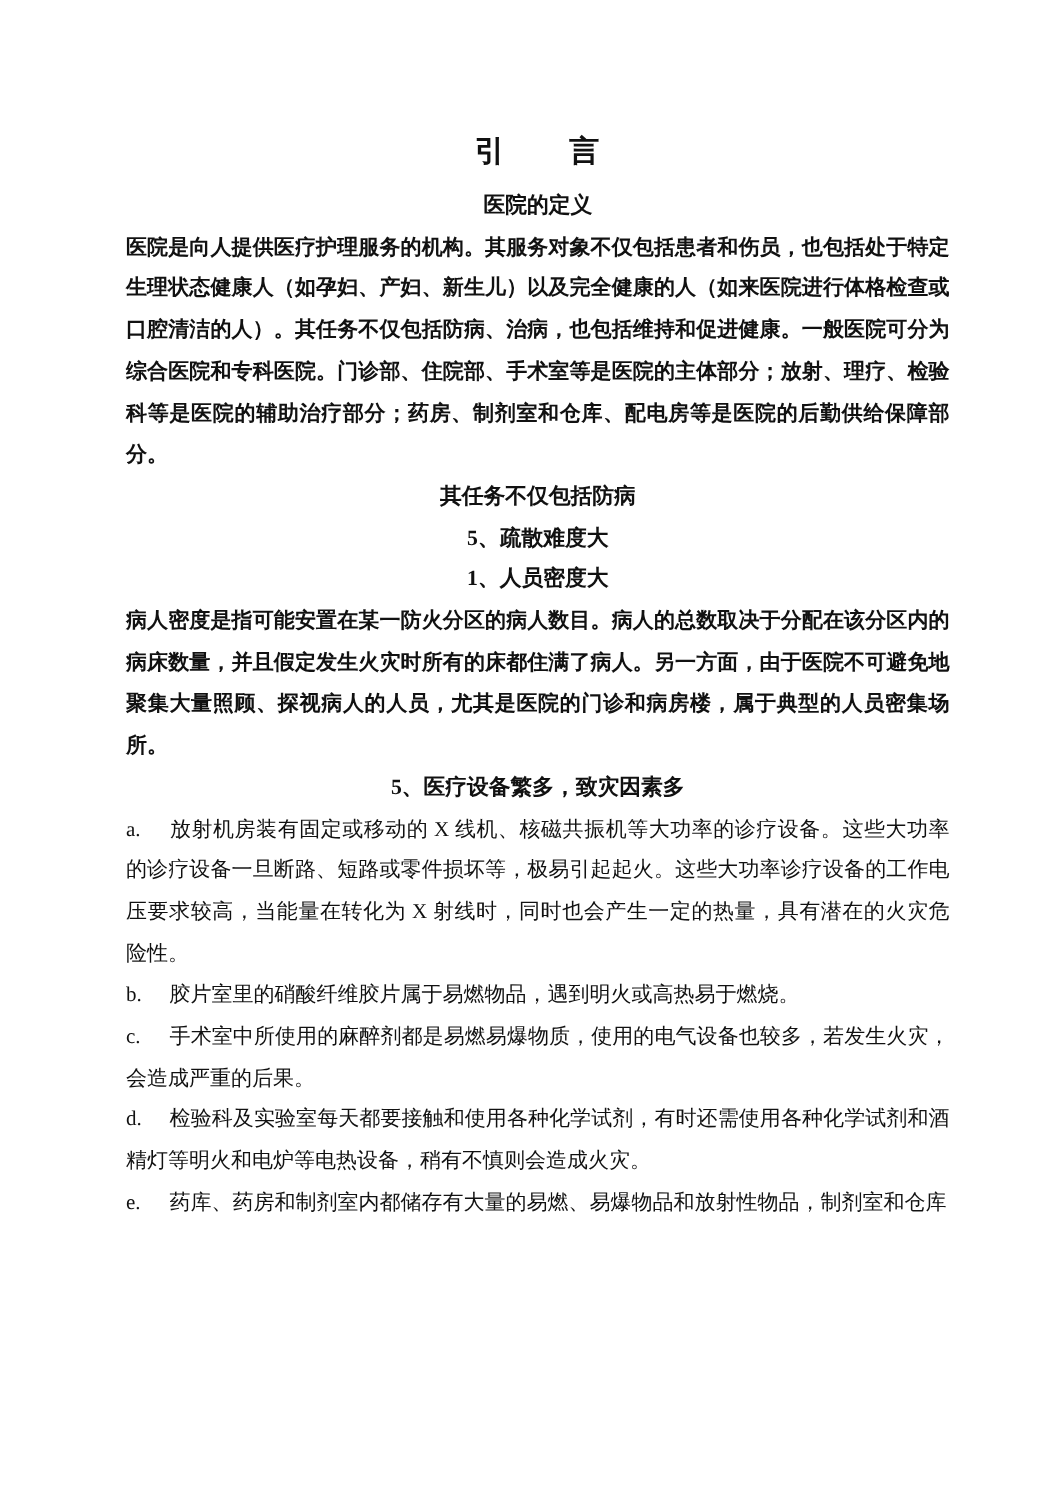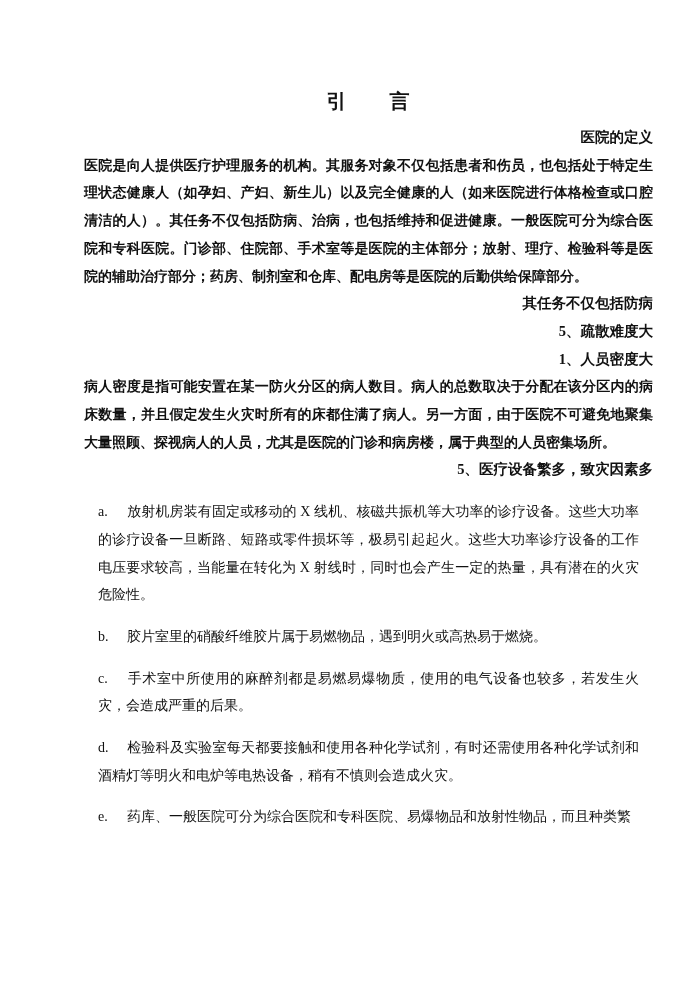--- a/index.html
+++ b/index.html
@@ -10,44 +10,44 @@
   .page {
     position: relative;
     width: 700px;
     height: 990px;
     background: #ffffff;
     overflow: hidden;
     color: #111111;
     font-family: "Liberation Serif", "DejaVu Serif", serif;
   }
   .content {
-    padding: 86px 47px 0 84px;
+    padding: 86px 67px 0 84px;
     font-size: 14px;
     line-height: 27.7px;
     text-align: justify;
   }
   .doc-title {
     text-align: center;
     font-weight: bold;
     font-size: 20px;
     line-height: 30px;
     margin: 0 0 8px 0;
     letter-spacing: 1px;
   }
   .h {
     font-weight: bold;
     font-size: 14.5px;
-    text-align: right;
+    text-align: center;
   }
   .p {
     margin: 0;
     font-weight: bold;
   }
   .li {
-    margin: 14px;
+    margin: 0;
   }
   .li .marker {
     display: inline-block;
     width: 29px;
   }
 </style>
 </head>
 <body>
 
 <div class="page">
@@ -80,17 +80,17 @@
 
     <div class="li">
       <span class="marker">c.</span><span>手术室中所使用的麻醉剂都是易燃易爆物质，使用的电气设备也较多，若发生火灾，会造成严重的后果。</span>
     </div>
 
     <div class="li">
       <span class="marker">d.</span><span>检验科及实验室每天都要接触和使用各种化学试剂，有时还需使用各种化学试剂和酒精灯等明火和电炉等电热设备，稍有不慎则会造成火灾。</span>
     </div>
 
     <div class="li">
-      <span class="marker">e.</span><span>药库、一般医院可分为综合医院和专科医院、易爆物品和放射性物品，而且种类繁</span>
+      <span class="marker">e.</span><span>药库、药房和制剂室内都储存有大量的易燃、易爆物品和放射性物品，制剂室和仓库</span>
     </div>
 
   </div>
 </div>
 
 </body></html>

